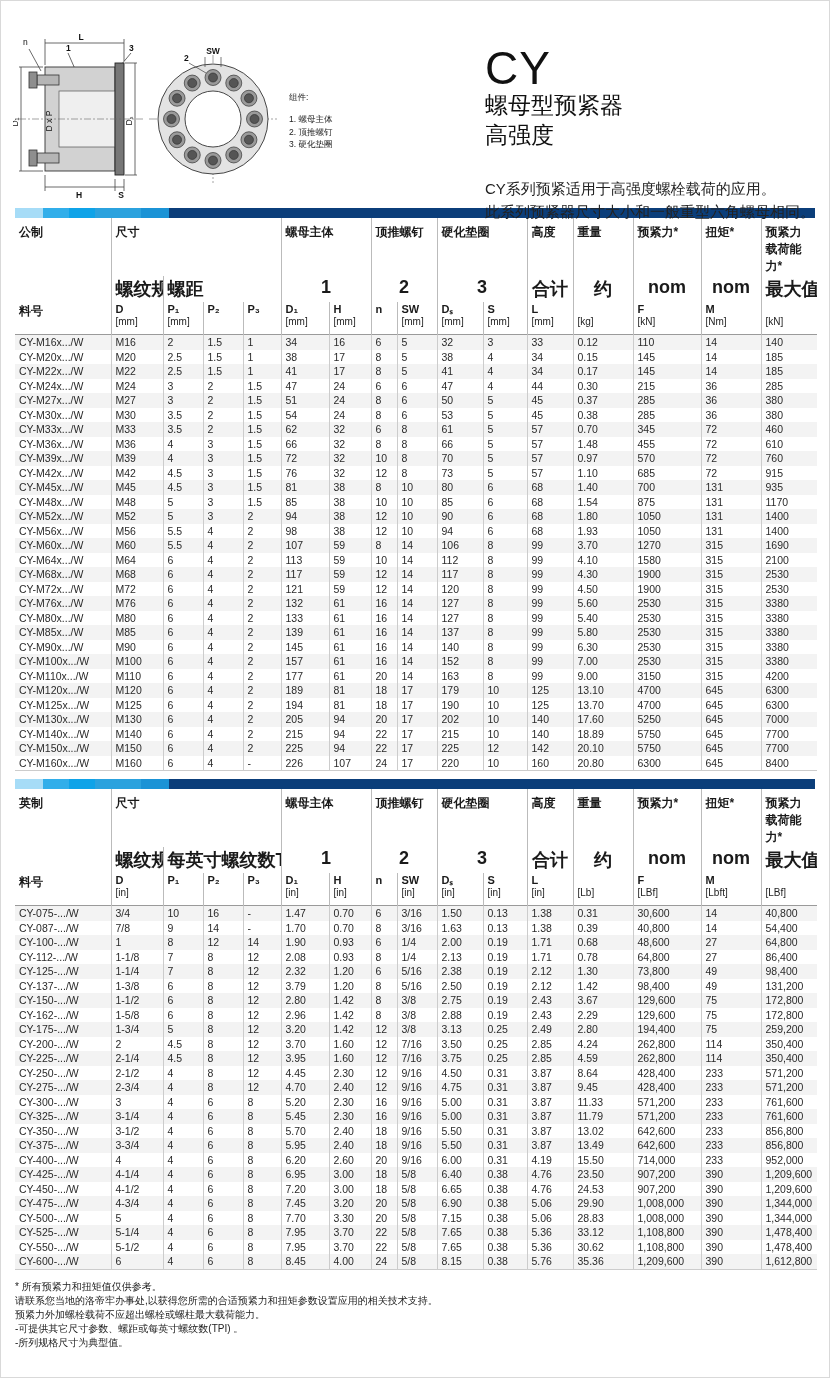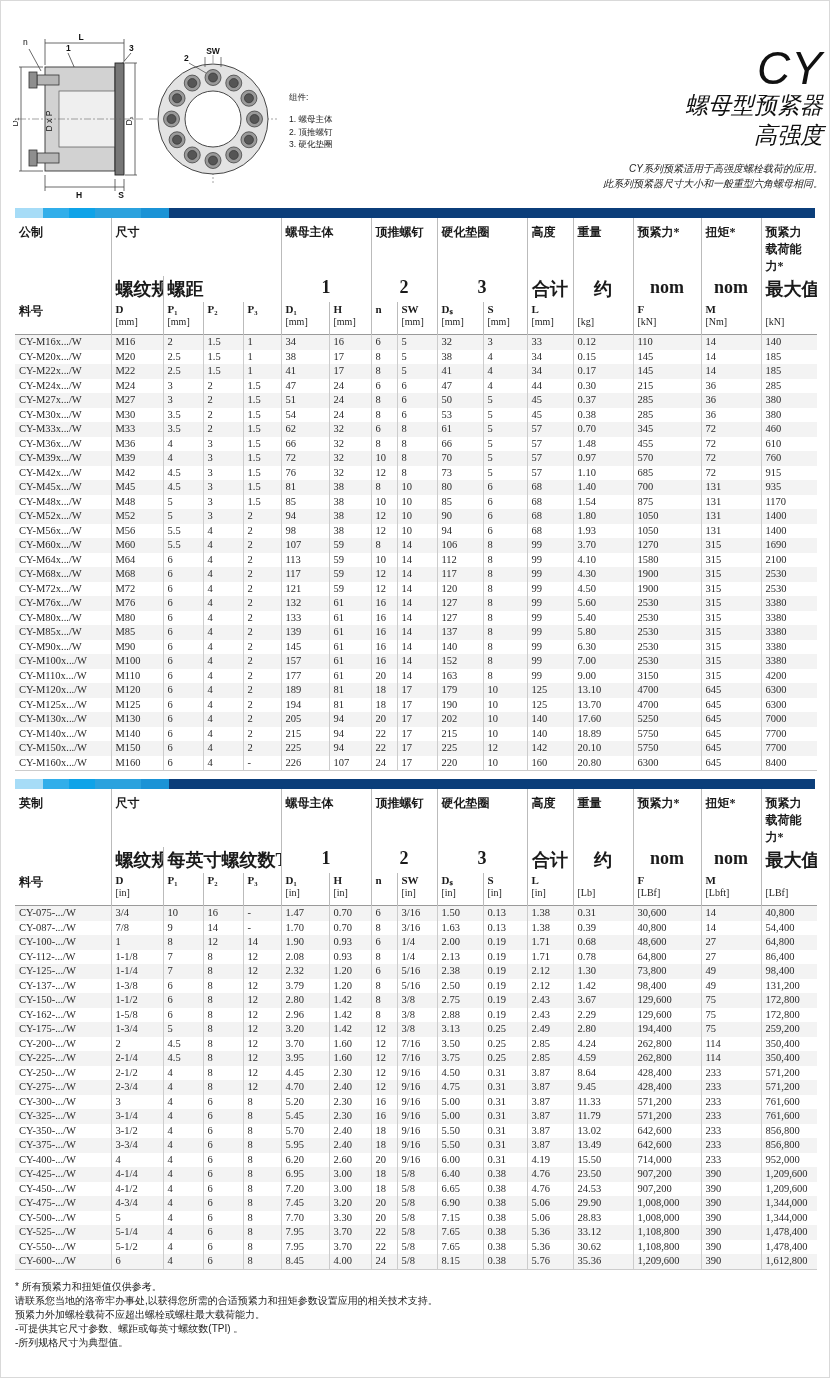--- a/index.html
+++ b/index.html
@@ -5,25 +5,25 @@
   html,body{margin:0;padding:0;}
   body{
     width:830px;height:1378px;box-sizing:border-box;
     background:#fff;border:1px solid #d9d9d9;overflow:hidden;
     font-family:"Liberation Sans", sans-serif;color:#1a1a1a;
   }
   .top{position:relative;height:207px;}
   .diagram-wrap{position:absolute;left:12px;top:28px;width:345px;height:172px;}
   .legend{position:absolute;left:276px;top:62px;font-size:8.5px;color:#222;line-height:1.5;}
   .legend .lt{margin-bottom:9px;}
-  .title-block{position:absolute;right:6px;top:44px;text-align:right;font-style:italic;}
+  .title-block{position:absolute;right:14px;top:44px;}
   .t-big{font-size:46px;font-weight:400;line-height:1;letter-spacing:1px;color:#111;}
   .t-sub{font-size:23px;font-weight:400;line-height:1.3;color:#111;}
-  .t-desc{margin-top:10px;font-size:10px;color:#222;line-height:1.55;}
-  .content{margin:0 14px;font-family:Liberation Serif, serif;}
+  .t-desc{margin-top:26px;font-size:15px;color:#222;line-height:1.55;}
+  .content{margin:0 14px;}
   .bar{display:flex;height:10px;width:100%;}
   .bar span{display:block;height:100%;}
   table{border-collapse:collapse;table-layout:fixed;width:802px;margin-bottom:8px;}
   thead{border-bottom:1px solid #9a9a9a;}
   th,td{padding:1px 4px;overflow:hidden;white-space:nowrap;}
   th{text-align:left;vertical-align:top;}
   .grp th{font-size:12px;font-weight:bold;padding-top:6px;height:20px;}
   .sub th{font-size:18px;font-weight:bold;height:20px;}
   .sub .ctr{text-align:center;}
   tr.units th{height:30px;}

